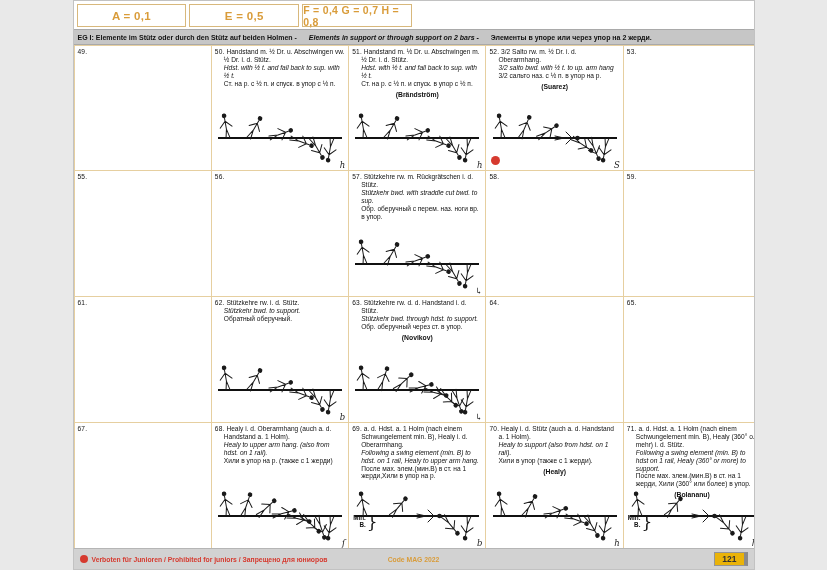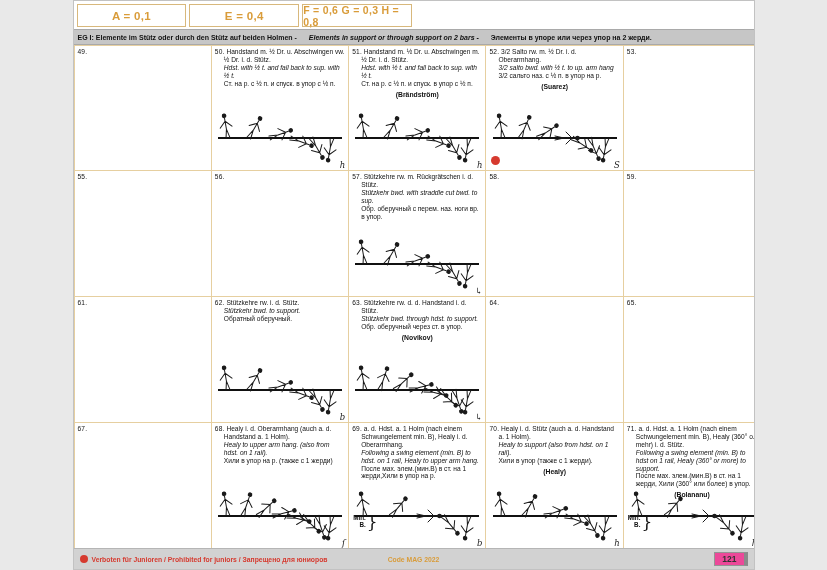--- a/index.html
+++ b/index.html
@@ -46,32 +46,32 @@
   .minb{position:absolute;left:1px;bottom:14px;display:flex;align-items:center;font-size:6.3px;
         font-weight:bold;color:var(--ink);z-index:2;}
   .mcol{display:flex;flex-direction:column;line-height:1.1;text-align:right;}
   .brace{font-size:17px;font-weight:normal;font-family:"DejaVu Serif",serif;margin-left:1px;}
   
   .footer{height:21px;background:var(--footer-bg);border-top:1px solid #b5b5b5;display:flex;
           align-items:center;padding:0 6px;position:absolute;left:0;right:0;bottom:0;box-sizing:border-box;}
   .fdot{width:8px;height:8px;border-radius:50%;background:var(--red);margin-right:4px;flex:0 0 auto;}
   .fnote{color:var(--red);font-size:6.8px;font-weight:bold;}
   .fcode{position:absolute;left:0;right:0;text-align:center;color:var(--accent);font-size:6.8px;font-weight:bold;}
-  .fpage{margin-left:auto;background:#ec4899;border:1px solid #949494;border-right:4px solid #8a8a8a;
+  .fpage{margin-left:auto;background:#eab308;border:1px solid #949494;border-right:4px solid #8a8a8a;
          padding:1px 7px;font-size:8.5px;font-weight:bold;color:#333;z-index:1;}
 </style>
 </head>
 <body>
 
 <div class="page">
 
   <div class="header-row">
     <div class="hcell">A = 0,1</div>
-    <div class="hcell">E = 0,4</div>
-    <div class="hcell wide">F = 0,6 G = 0,3 H = 0,8</div>
+    <div class="hcell">E = 0,5</div>
+    <div class="hcell wide">F = 0,4 G = 0,7 H = 0,8</div>
   </div>
 
   <div class="subtitle">
     <span class="de">EG I:  Elemente im Stütz oder durch den Stütz auf beiden Holmen -</span>
     <span class="en">Elements in support or through support on 2 bars -</span>
     <span class="ru">Элементы в упоре или через упор на 2 жерди.</span>
   </div>
 
   <div class="grid">
       <div class="cell">

